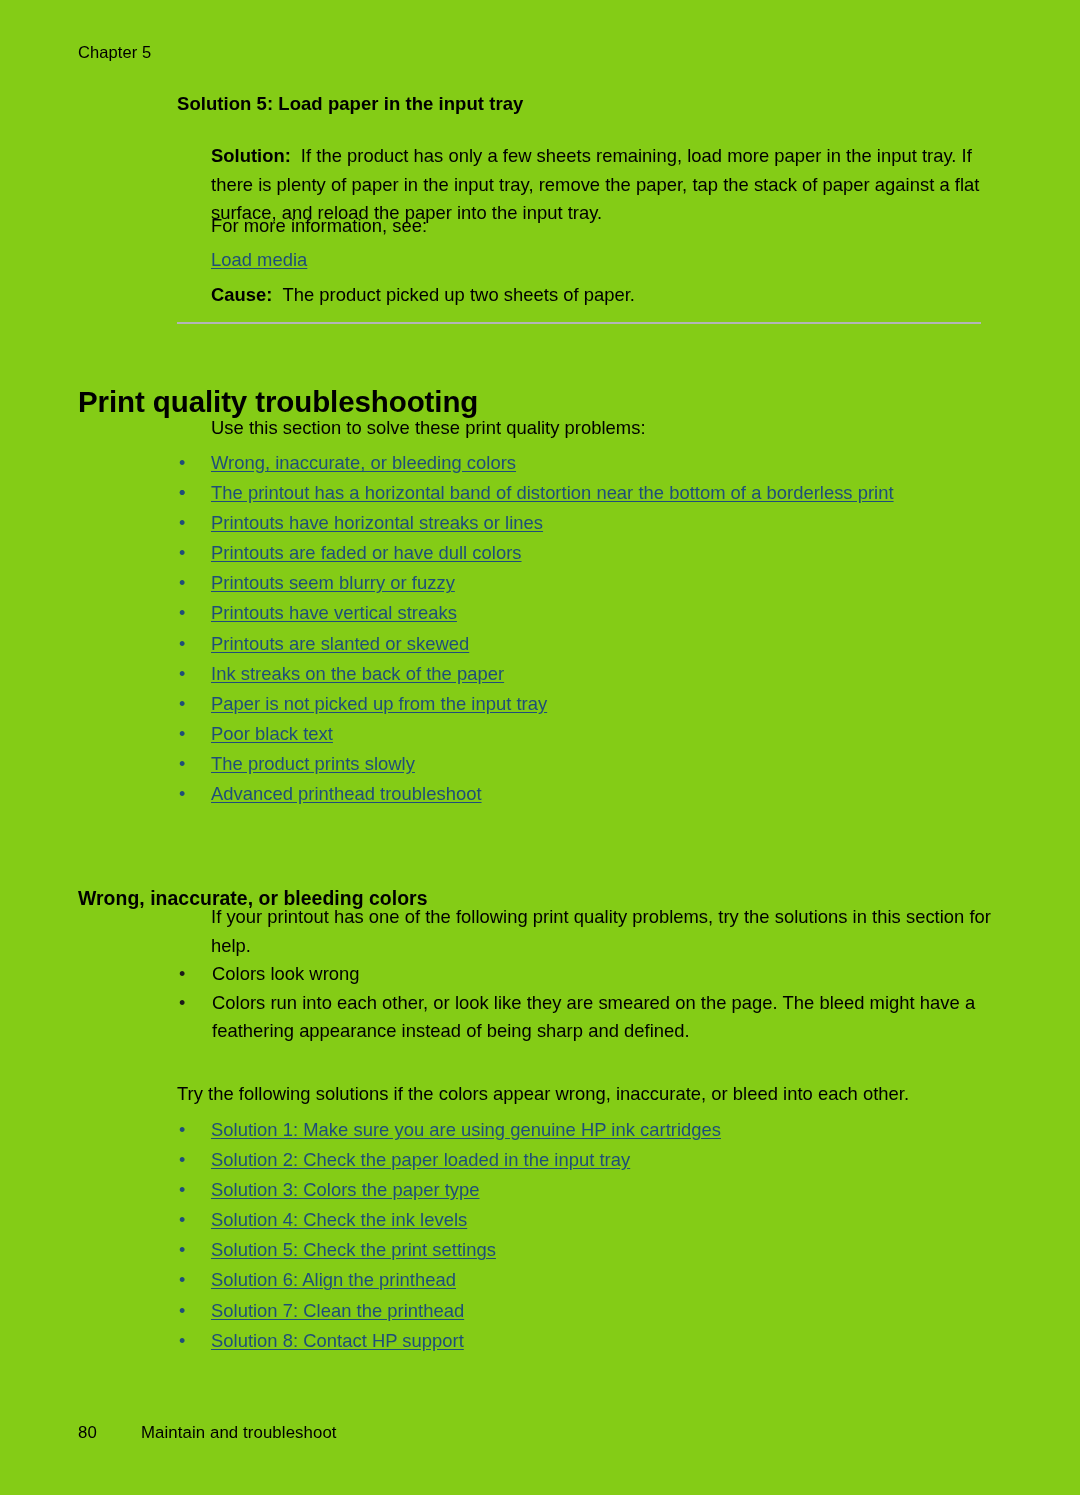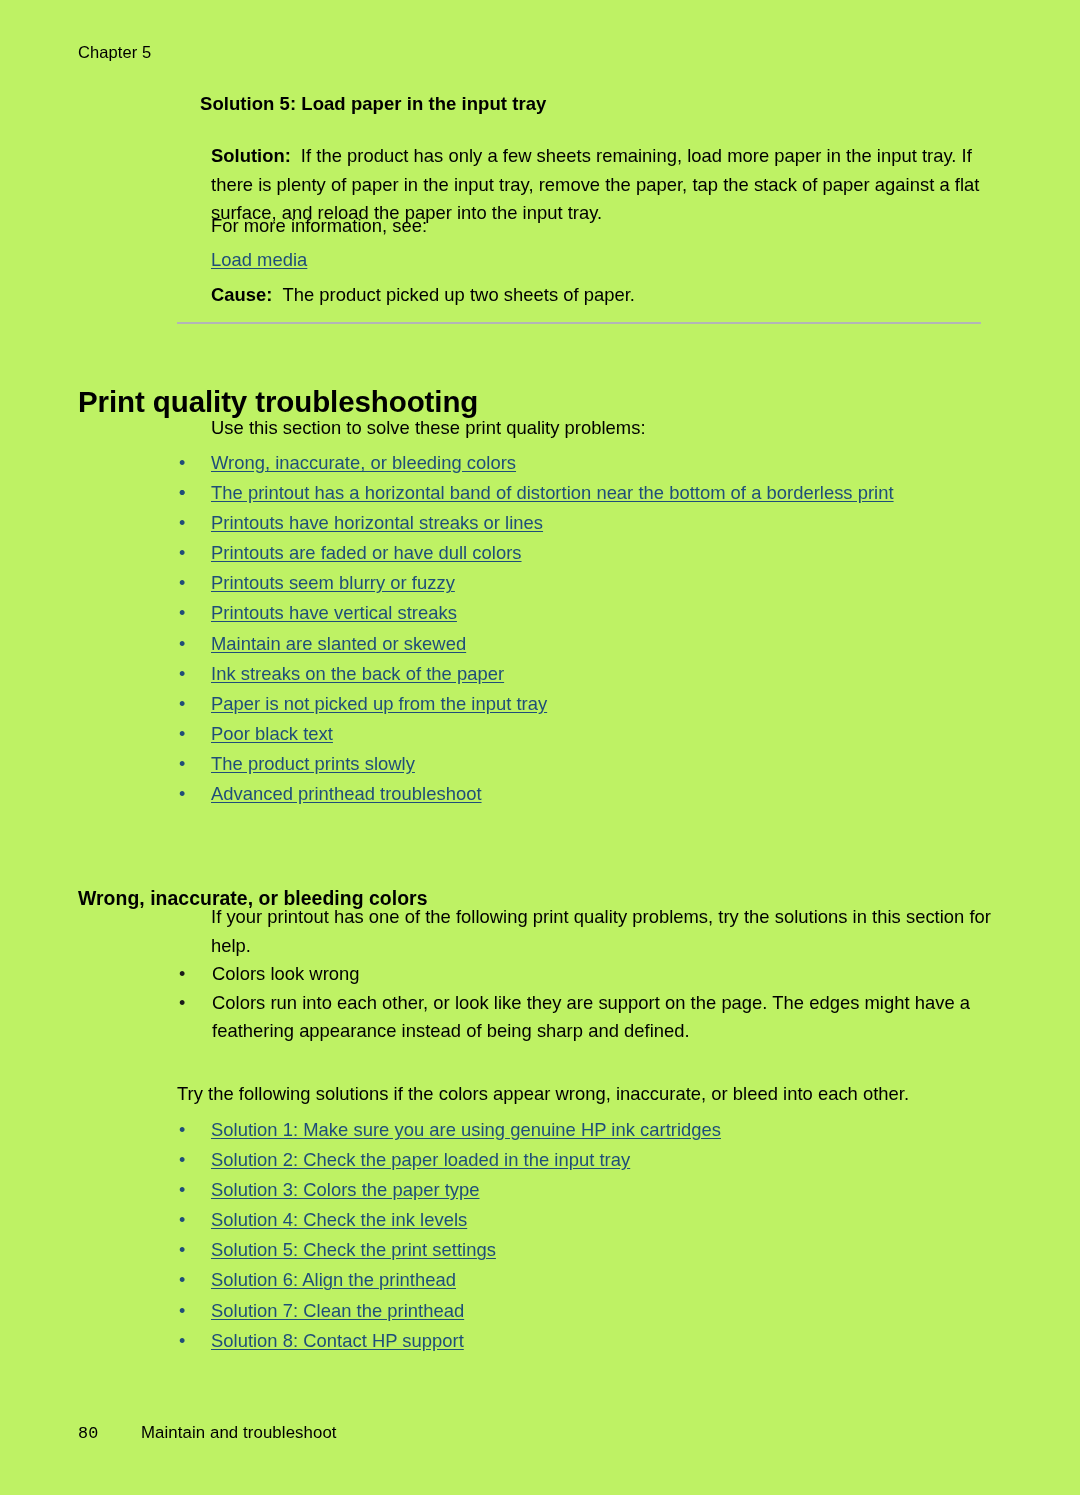--- a/index.html
+++ b/index.html
@@ -10,21 +10,21 @@
   }
   body {
     font-family: "Liberation Sans", sans-serif;
     color: #000000;
     -webkit-font-smoothing: antialiased;
   }
   .page {
     position: relative;
     width: 1080px;
     height: 1495px;
-    background: #bef264;
+    background: #84cc16;
     overflow: hidden;
     box-sizing: border-box;
   }
 
   
   .running-head {
     position: absolute;
     left: 78px;
     top: 42px;
     font-size: 16.5px;
@@ -130,30 +130,30 @@
   
   .footer {
     position: absolute;
     left: 78px;
     top: 1423px;
     font-size: 16.8px;
     line-height: 20px;
     letter-spacing: 0.1px;
     white-space: nowrap;
   }
-  .footer .pageno { display: inline-block; width: 63px; font-family: Liberation Mono, monospace; }
+  .footer .pageno { display: inline-block; width: 63px; }
 </style>
 </head>
 <body>
 
 <div class="page">
 
   <div class="running-head">Chapter 5</div>
 
-  <div class="h3" style="top:92px;margin-left:23px;">Solution 5: Load paper in the input tray</div>
+  <div class="h3" style="top:92px;">Solution 5: Load paper in the input tray</div>
 
   <div class="body" style="top:126px; width:772px;margin-top:16px;"><b>Solution:</b><span class="gap"></span><span>If the product has only a few sheets remaining, load more paper in the input tray. If there is plenty of paper in the input tray, remove the paper, tap the stack of paper against a flat surface, and reload the paper into the input tray.</span></div>
 
   <div class="body" style="top:212px;">For more information, see:</div>
 
   <div class="body" style="top:246px;"><a class="doclink" href="#">Load media</a></div>
 
   <div class="body" style="top:281px;"><b>Cause:</b><span class="gap"></span><span>The product picked up two sheets of paper.</span></div>
 
   <div class="rule" style="top:322px;"></div>
@@ -185,21 +185,21 @@
     <li>
       <span class="bullet">•</span>
       <a class="doclink" href="#">Printouts seem blurry or fuzzy</a>
     </li>
     <li>
       <span class="bullet">•</span>
       <a class="doclink" href="#">Printouts have vertical streaks</a>
     </li>
     <li>
       <span class="bullet">•</span>
-      <a class="doclink" href="#">Maintain are slanted or skewed</a>
+      <a class="doclink" href="#">Printouts are slanted or skewed</a>
     </li>
     <li>
       <span class="bullet">•</span>
       <a class="doclink" href="#">Ink streaks on the back of the paper</a>
     </li>
     <li>
       <span class="bullet">•</span>
       <a class="doclink" href="#">Paper is not picked up from the input tray</a>
     </li>
     <li>
@@ -220,21 +220,21 @@
 
   <div class="body" style="top:903px; width:780px;">If your printout has one of the following print quality problems, try the solutions in this section for help.</div>
 
   <ul class="plainlist" style="top:960px; width:800px;">
     <li>
       <span class="bullet">•</span>
       <span>Colors look wrong</span>
     </li>
     <li>
       <span class="bullet">•</span>
-      <span>Colors run into each other, or look like they are support on the page. The edges might have a feathering appearance instead of being sharp and defined.</span>
+      <span>Colors run into each other, or look like they are smeared on the page. The bleed might have a feathering appearance instead of being sharp and defined.</span>
     </li>
   </ul>
 
   <div class="body" style="top:1080px; width:790px; left:177px;">Try the following solutions if the colors appear wrong, inaccurate, or bleed into each other.</div>
 
   <ul class="linklist" style="top:1115px;">
     <li>
       <span class="bullet">•</span>
       <a class="doclink" href="#">Solution 1: Make sure you are using genuine HP ink cartridges</a>
     </li>

